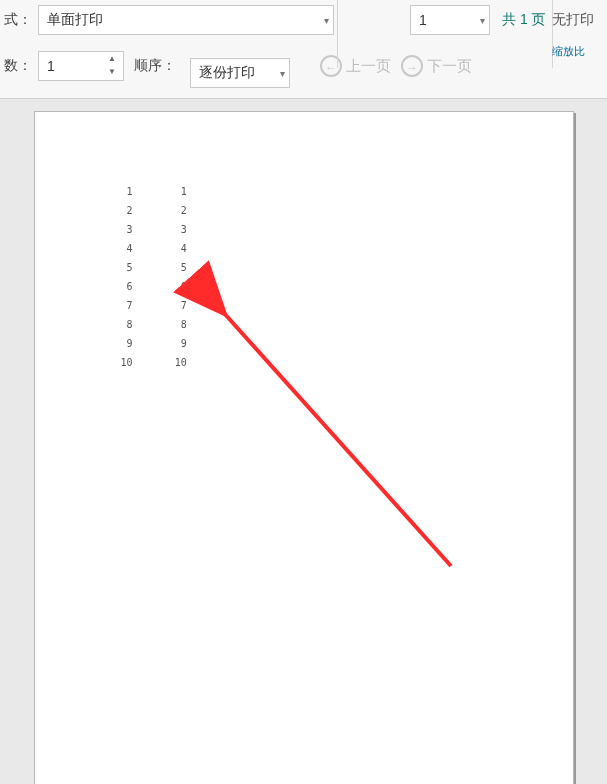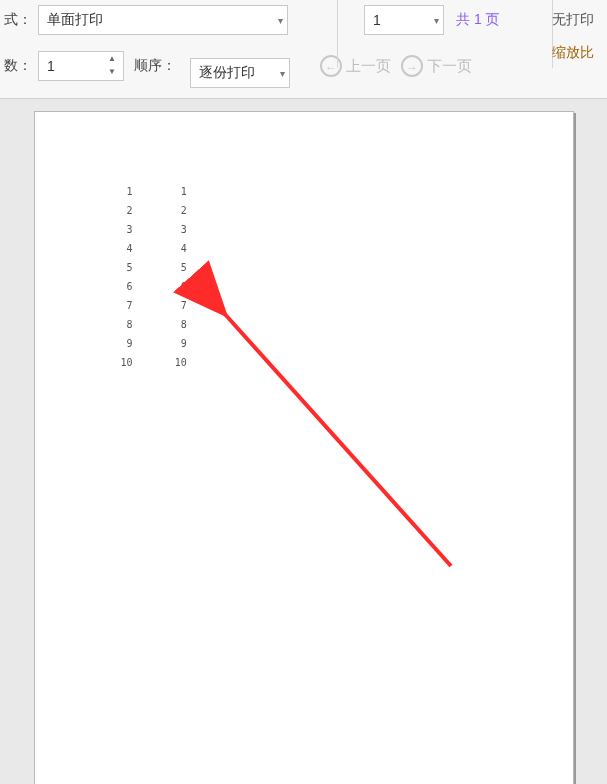--- a/index.html
+++ b/index.html
@@ -12,34 +12,34 @@
     .lbl-mode { width:32px; text-align:right;}
     .lbl-copies { width:32px; text-align:right;}
     .lbl-order { width:50px; margin-left:10px;}
     .combo, .spin {
       display:flex; align-items:center; justify-content:space-between;
       height:30px; background:#fff; border:1px solid #c9c9c9; padding:0 4px 0 8px;
       font-size:14px; color:#333;
     }
     .combo { cursor:pointer;}
     .combo .caret { font-size:10px; color:#777; margin-left:6px;}
-    .combo-mode { width:250px; margin-left:6px;text-align:center;}
+    .combo-mode { width:296px; margin-left:6px;text-align:center;}
     .spin-copies { width:86px; margin-left:6px; position:relative;}
     .spin-copies .val { flex:1; text-align:left;}
     .spin-copies .spinbtns { display:flex; flex-direction:column; width:14px; height:26px;}
     .spin-copies .sp { width:14px; height:13px; font-size:8px; line-height:12px; text-align:center; color:#666; cursor:pointer;}
     .combo-order { width:100px; margin-left:6px;margin-top:14px;}
     .combo-page { width:80px; margin-left:36px;}
-    .pagecount { font-size:14px; color:#8b5cf6; margin-left:12px;}
+    .pagecount { font-size:14px; color:#0f766e; margin-left:12px;}
     .navgrp { display:flex; align-items:center; gap:10px; margin-left:36px;}
     .nav { display:flex; align-items:center; gap:4px; color:#bdbdbd; font-size:15px;}
     .nav .circ { width:22px; height:22px; border-radius:50%; border:2px solid #c8c8c8; display:flex; align-items:center; justify-content:center; font-size:12px; color:#c8c8c8;}
     .vdiv { width:1px; height:60px; background:#d6d6d6; margin:0 14px;}
     .combo-fit { width:50px;}
-    .zoomlbl { font-size:14px; color:#a16207;}
+    .zoomlbl { font-size:11px; color:#0369a1;}
     .preview-wrap { width:607px; height:704px; background:#e9e9e9; display:flex; align-items:flex-start; justify-content:center; padding-top:12px;}
     .page { width:540px; height:690px; background:#fff; border:1px solid #b8b8b8; position:relative; box-shadow:2px 2px 0 #999;}
     .content { position:absolute; left:74px; top:70px; font-family:"SimSun","Consolas",monospace; font-size:10px; color:#555; line-height:19px; white-space:pre;}
     .arrow { position:absolute; pointer-events:none; }
   </style>
 </head>
 <body>
 
 <div class="toolbar">
   <div class="row row1">

